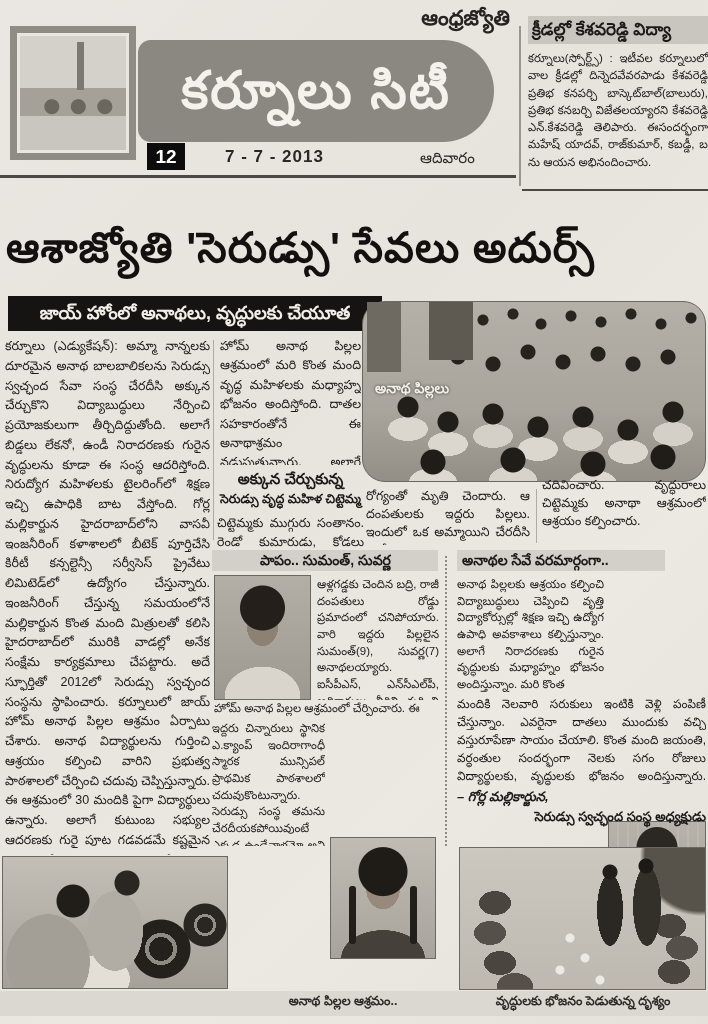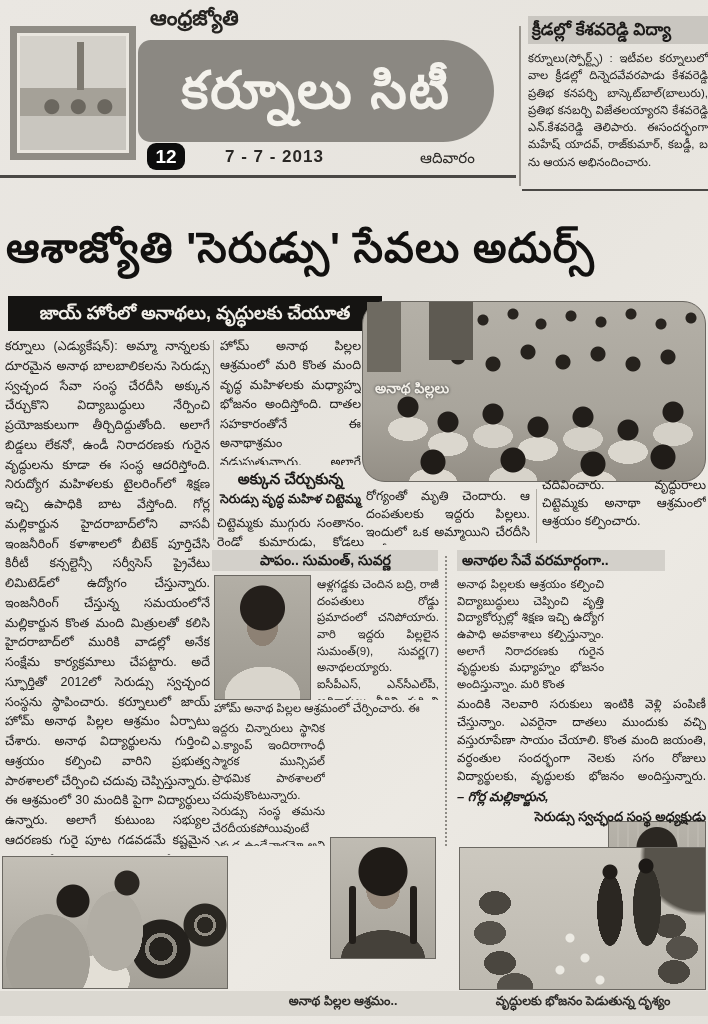--- a/index.html
+++ b/index.html
@@ -9,35 +9,35 @@
     background:linear-gradient(135deg,#eae7e2 0%,#e7e4de 40%,#ece9e3 70%,#e4e1db 100%);
     font-family:"Liberation Sans","DejaVu Sans",sans-serif;
     color:#1c1a18;overflow:hidden;
   }
   .abs{position:absolute;}
   .hide{overflow:hidden;}
   .just{text-align:justify;}
   .nowrap{white-space:nowrap;}
 
   
-  .paper-name{left:150px;top:6px;width:360px;text-align:left;font-size:21px;font-weight:bold;color:#262421;}
+  .paper-name{left:150px;top:6px;width:360px;text-align:right;font-size:21px;font-weight:bold;color:#262421;}
   .mast-frame{left:10px;top:26px;width:126px;height:134px;background:#8f8c85;padding:7px;}
   .mast-frame-inner{width:100%;height:100%;background:#e9e6df;padding:3px;}
   .mast-photo{position:relative;width:100%;height:100%;overflow:hidden;
     background-image:
       radial-gradient(circle 8px at 30% 62%,#6b675f 0 7px,transparent 8px),
       radial-gradient(circle 8px at 55% 62%,#6b675f 0 7px,transparent 8px),
       radial-gradient(circle 8px at 80% 62%,#6b675f 0 7px,transparent 8px),
       linear-gradient(180deg,#d4d1ca 0 46%,#a5a198 46% 70%,#c9c6bf 70% 100%);}
   .mast-tower{position:absolute;left:54%;top:5%;width:7px;height:42%;background:#7d7970;}
   .mast-banner{left:138px;top:40px;width:356px;height:102px;background:#8b8882;
     border-radius:16px 64px 64px 16px;color:#f4f2ec;font-size:52px;font-weight:bold;
     text-align:center;line-height:100px;letter-spacing:2px;}
   .pageno{left:147px;top:143px;width:38px;height:27px;background:#0c0c0c;color:#ffffff;
-    font-size:19px;font-weight:bold;text-align:center;line-height:27px;border-radius:9px;}
+    font-size:19px;font-weight:bold;text-align:center;line-height:27px;}
   .mast-date{left:225px;top:147px;width:130px;font-size:17px;font-weight:bold;letter-spacing:1px;color:#2a2825;}
   .mast-day{left:420px;top:149px;width:90px;font-size:15px;color:#2a2825;}
   .rule-1{left:0;top:175px;width:516px;height:3px;background:#4a4845;}
   .rule-2{left:522px;top:189px;width:186px;height:2px;background:#4a4845;}
   .vline-sports{left:519px;top:26px;width:2px;height:160px;background:#9a968f;}
 
   
   .sports-head{left:528px;top:16px;width:180px;height:28px;background:#c9c6c0;
     font-size:17px;font-weight:bold;line-height:28px;padding-left:4px;}
   .sports-body{left:528px;top:50px;width:180px;height:136px;font-size:11.5px;line-height:1.5;}

